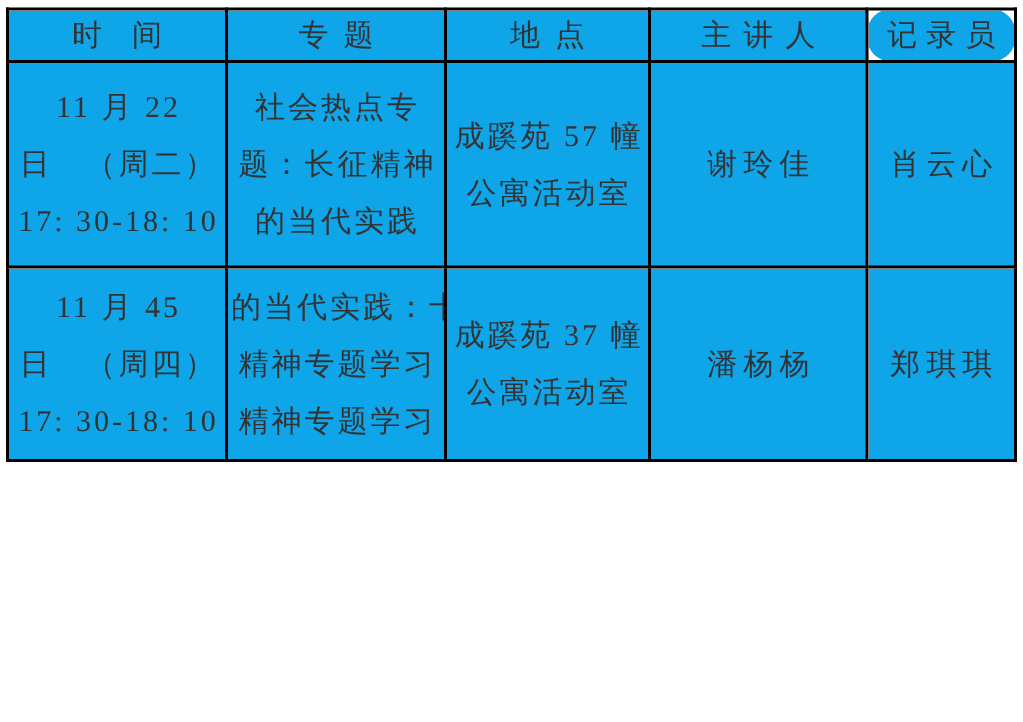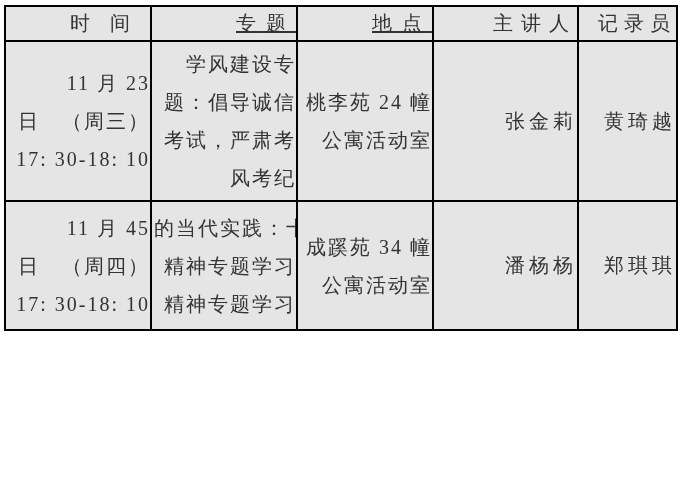--- a/index.html
+++ b/index.html
@@ -21,49 +21,49 @@
   table.schedule {
     position: absolute;
     left: 4px;
     top: 5px;
     width: 672px;
     border-collapse: collapse;
     table-layout: fixed;
   }
   .schedule th, .schedule td {
     border: 2px solid #000000;
-    text-align: right;
+    text-align: center;
     vertical-align: middle;
     font-weight: normal;
     font-size: 20px;
     padding: 0;
     overflow: hidden;
-    background: #e5e5e5;
+    background: #0ea5e9;
   }
   
   col.c-time     { width: 146px; }
   col.c-topic    { width: 146px; }
   col.c-location { width: 136px; }
   col.c-speaker  { width: 145px; }
   col.c-recorder { width: 99px;  }
   
   tr.header-row th { height: 33px; }
   tr.row-1 td { height: 135px; }
   tr.row-2 td { height: 158px; }
   tr.row-3 td { height: 127px; }
   
   .cell-lines .cell-line {
     line-height: 38px;
     white-space: pre;
   }
   
   .ls20 { letter-spacing: 20px; text-indent: 20px; }
-  .ls10 { letter-spacing: 10px; text-indent: 10px; text-decoration: underline; }
+  .ls10 { letter-spacing: 10px; text-indent: 10px; }
   .ls8  { letter-spacing: 8px;  text-indent: 8px;  }
-  .ls6  { letter-spacing: 6px;  text-indent: 6px;  }
+  .ls6  { letter-spacing: 6px;  text-indent: 6px; border-radius: 16px;  }
   .ls4  { letter-spacing: 4px;  text-indent: 4px;  }
   .ls2  { letter-spacing: 2px;  text-indent: 2px;  }
 </style>
 </head>
 <body>
 
 <div class="page">
   <table class="schedule">
     <colgroup>
       <col class="c-time">
@@ -74,54 +74,53 @@
     </colgroup>
     <tbody>
       <tr class="header-row">
         <th class="ls20">时间</th>
         <th class="ls10">专题</th>
         <th class="ls10">地点</th>
         <th class="ls8">主讲人</th>
         <th class="ls6">记录员</th>
       </tr>
 
-
-      <tr class="row-2">
+      <tr class="row-1">
         <td class="cell-lines ls2">
-            <div class="cell-line">11 月 23</div>
-            <div class="cell-line">日　（周三）</div>
+            <div class="cell-line">11 月 22</div>
+            <div class="cell-line">日　（周二）</div>
             <div class="cell-line">17: 30-18: 10</div>
           </td>
         <td class="cell-lines ls2">
-            <div class="cell-line">学风建设专</div>
-            <div class="cell-line">题：倡导诚信</div>
-            <div class="cell-line">考试，严肃考</div>
-            <div class="cell-line">风考纪</div>
+            <div class="cell-line">社会热点专</div>
+            <div class="cell-line">题：长征精神</div>
+            <div class="cell-line">的当代实践</div>
           </td>
         <td class="cell-lines ls2">
-            <div class="cell-line">桃李苑 24 幢</div>
+            <div class="cell-line">成蹊苑 57 幢</div>
             <div class="cell-line">公寓活动室</div>
           </td>
-        <td class="ls4">张金莉</td>
-        <td class="ls4">黄琦越</td>
+        <td class="ls4">谢玲佳</td>
+        <td class="ls4">肖云心</td>
       </tr>
+
 
       <tr class="row-3">
         <td class="cell-lines ls2">
             <div class="cell-line">11 月 45</div>
             <div class="cell-line">日　（周四）</div>
             <div class="cell-line">17: 30-18: 10</div>
           </td>
         <td class="cell-lines ls2">
             <div class="cell-line">的当代实践：十</div>
             <div class="cell-line">精神专题学习</div>
             <div class="cell-line">精神专题学习</div>
           </td>
         <td class="cell-lines ls2">
-            <div class="cell-line">成蹊苑 34 幢</div>
+            <div class="cell-line">成蹊苑 37 幢</div>
             <div class="cell-line">公寓活动室</div>
           </td>
         <td class="ls4">潘杨杨</td>
         <td class="ls4">郑琪琪</td>
       </tr>
     </tbody>
   </table>
 </div>
 
 </body></html>

